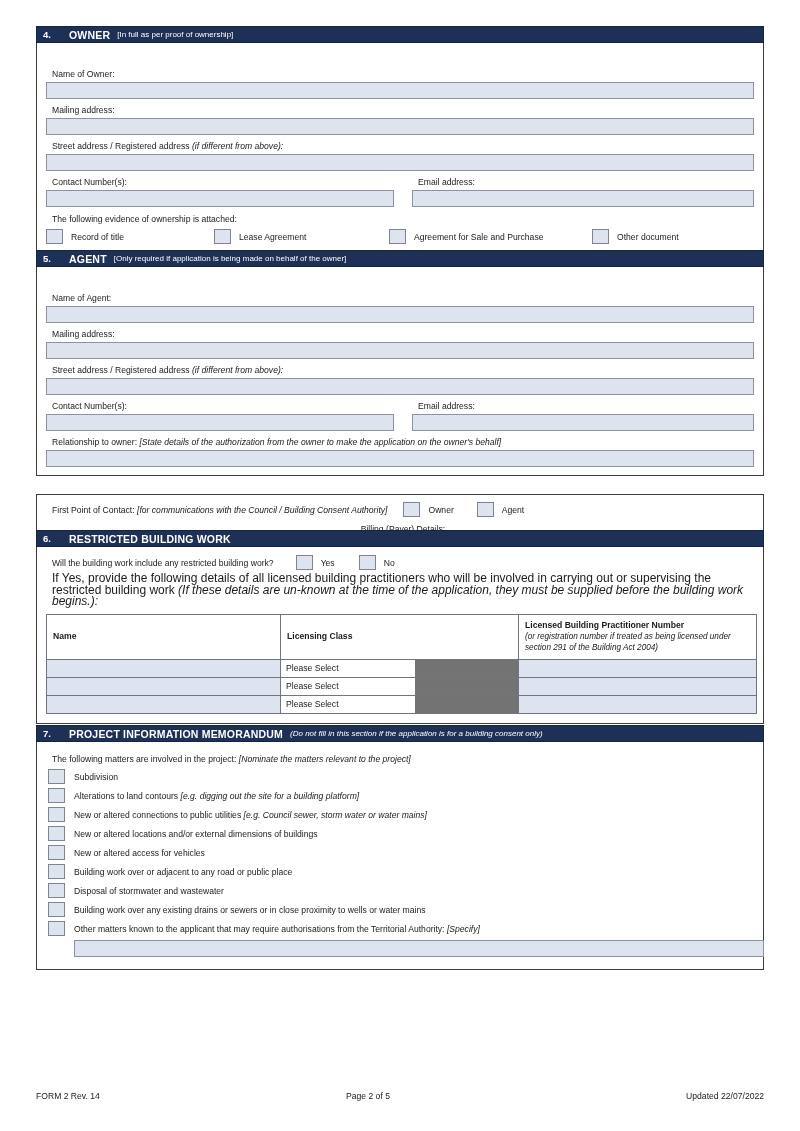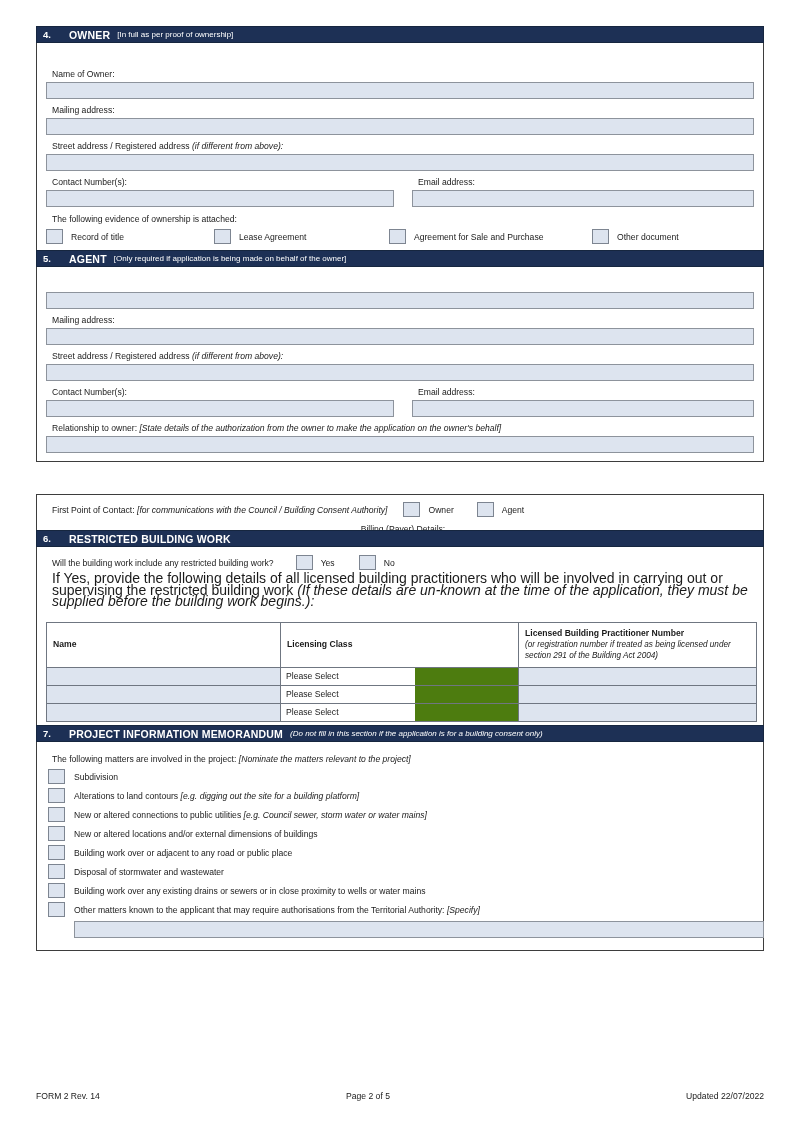--- a/index.html
+++ b/index.html
@@ -121,23 +121,23 @@
 
   
   .rbw-q {
     display: flex;
     align-items: center;
     margin-bottom: 3px;
     text-align: center;
   }
   .rbw-qtext { font-size: 8.6px; margin-left: 6px; white-space: nowrap; }
   .rbw-note {
-    font-size: 14px;
+    font-size: 12px;
     line-height: 11.5px;
-    margin: 0 0 14px 6px;
+    margin: 0 0 6px 6px;
   }
   .rbw-note i { font-style: italic; }
 
   table.lbp {
     width: 100%;
     border-collapse: collapse;
     table-layout: fixed;
   }
   table.lbp th, table.lbp td {
     border: 1px solid #6f7681;
@@ -154,21 +154,21 @@
   }
   table.lbp th .sub {
     font-weight: normal;
     font-style: italic;
     font-size: 8.2px;
     line-height: 11px;
     display: block;
     margin-top: 1px;
   }
   td.c-name { background: #dde4ef; height: 17px; }
-  td.c-class { background: #4d7c0f; padding: 0; text-align: right; }
+  td.c-class { background: #737373; padding: 0; text-align: right; }
   td.c-num { background: #dde4ef; height: 17px; }
   .sel {
     background: #ffffff;
     width: 134px;
     height: 17px;
     font-size: 8.6px;
     display: flex;
     align-items: center;
     padding-left: 5px;
   }
@@ -274,20 +274,21 @@
 
   <div style="position:absolute; left:36px; top:250px; width:728px;">
     <div class="sec-bar">
       <span class="sec-num">5.</span>
       <span class="sec-title">AGENT</span>
       <span class="sec-sub nonital">[Only required if application is being made on behalf of the owner]</span>
     </div>
     <div class="sec-box">
 
       <div class="field">
+        <div class="f-label">Name of Agent:</div>
         <div class="inp"></div>
       </div>
 
       <div class="field">
         <div class="f-label">Mailing address:</div>
         <div class="inp"></div>
       </div>
 
       <div class="field">
         <div class="f-label"><span>Street address / Registered address </span><i>(if different from above):</i></div>
@@ -418,20 +419,24 @@
       <div class="pim-item">
         <span class="cb"></span>
         <span class="pim-text"><span>New or altered connections to public utilities </span><i>[e.g. Council sewer, storm water or water mains]</i></span>
       </div>
 
       <div class="pim-item">
         <span class="cb"></span>
         <span class="pim-text"><span>New or altered locations and/or external dimensions of buildings</span><i></i></span>
       </div>
 
+      <div class="pim-item">
+        <span class="cb"></span>
+        <span class="pim-text"><span>New or altered access for vehicles</span><i></i></span>
+      </div>
 
       <div class="pim-item">
         <span class="cb"></span>
         <span class="pim-text"><span>Building work over or adjacent to any road or public place</span><i></i></span>
       </div>
 
       <div class="pim-item">
         <span class="cb"></span>
         <span class="pim-text"><span>Disposal of stormwater and wastewater</span><i></i></span>
       </div>

